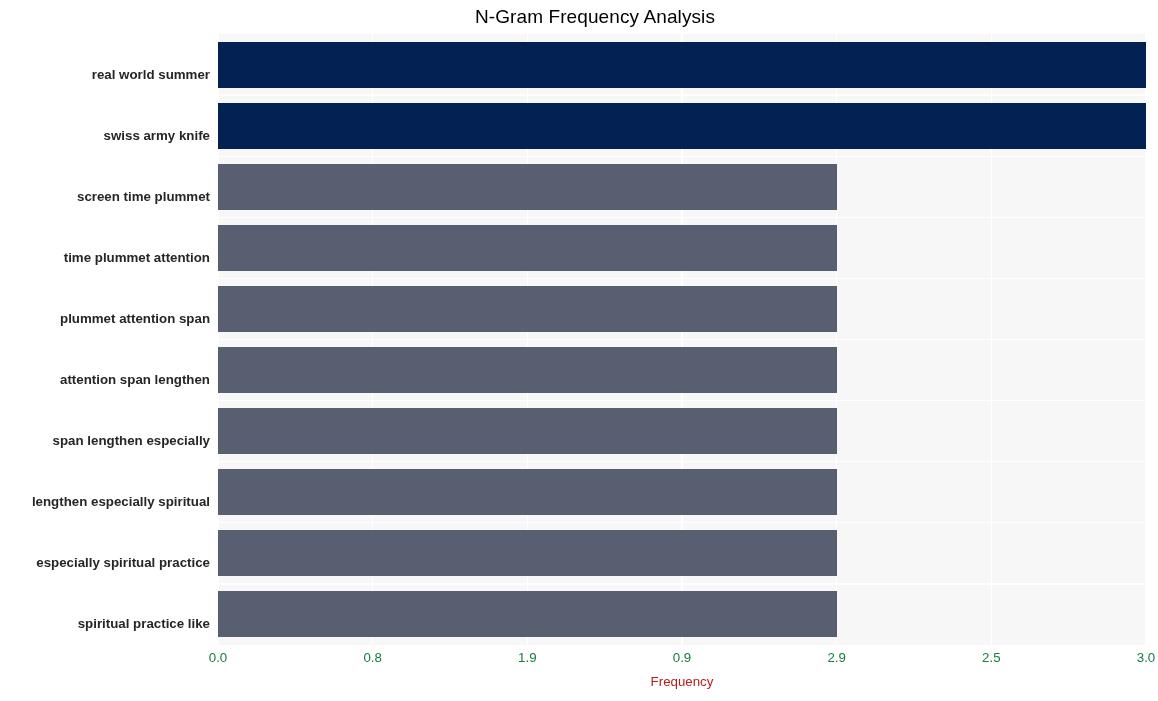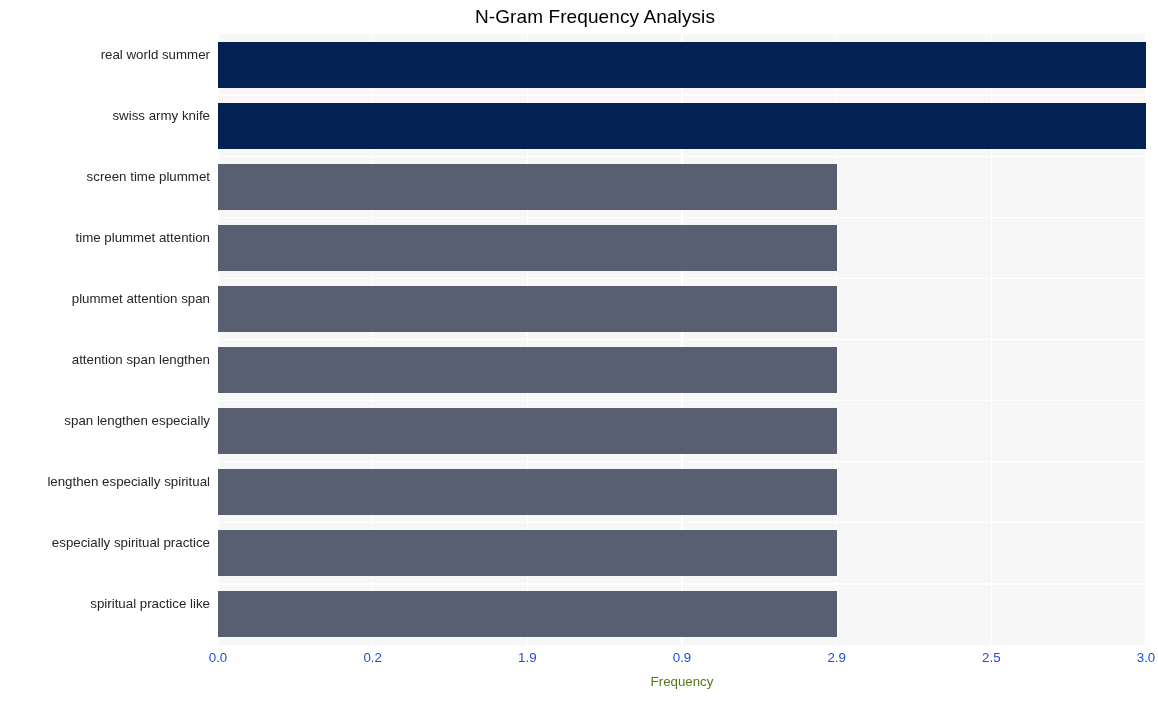--- a/index.html
+++ b/index.html
@@ -74,51 +74,52 @@
     width: 214px;
     text-align: right;
     font-size: 13.3px;
     color: #262626;
     white-space: nowrap;
     line-height: 14px;
   }
   #y-axis {
     position: absolute;
     left: 0;
-    top: 24px;
+    top: 44px;
     width: 218px;
     height: 611px;
+    font-weight: bold;
   }
 
   
   #x-axis {
     position: absolute;
     left: 218px;
     top: 645px;
     width: 928px;
     height: 24px;
   }
   .xtick {
     position: absolute;
     top: 5px;
     width: 60px;
     margin-left: -30px;
     text-align: center;
     font-size: 13.3px;
-    color: #1d4ed8;
+    color: #15803d;
     white-space: nowrap;
   }
   #x-axis-label {
     position: absolute;
     left: 218px;
     top: 674px;
     width: 928px;
     text-align: center;
     font-size: 13.3px;
-    color: #4d7c0f;
+    color: #b91c1c;
     white-space: nowrap;
   }
 </style>
 </head>
 <body>
 
 <div id="figure">
 
   <div id="chart-title">N-Gram Frequency Analysis</div>
 
@@ -165,21 +166,21 @@
         <div class="bar" title="attention span lengthen: 2" style="width: 618.667px; top: 313.05px; background: rgb(88, 95, 113);"></div>
         <div class="bar" title="span lengthen especially: 2" style="width: 618.667px; top: 374.15px; background: rgb(88, 95, 113);"></div>
         <div class="bar" title="lengthen especially spiritual: 2" style="width: 618.667px; top: 435.25px; background: rgb(88, 95, 113);"></div>
         <div class="bar" title="especially spiritual practice: 2" style="width: 618.667px; top: 496.35px; background: rgb(88, 95, 113);"></div>
         <div class="bar" title="spiritual practice like: 2" style="width: 618.667px; top: 557.45px; background: rgb(88, 95, 113);"></div>
       </div>
   </div>
 
   <div id="x-axis">
       <div class="xtick" style="left: 0px;">0.0</div>
-      <div class="xtick" style="left: 154.667px;">0.2</div>
+      <div class="xtick" style="left: 154.667px;">0.8</div>
       <div class="xtick" style="left: 309.333px;">1.9</div>
       <div class="xtick" style="left: 464px;">0.9</div>
       <div class="xtick" style="left: 618.667px;">2.9</div>
       <div class="xtick" style="left: 773.333px;">2.5</div>
       <div class="xtick" style="left: 928px;">3.0</div>
     </div>
 
   <div id="x-axis-label">Frequency</div>
 
 </div>

